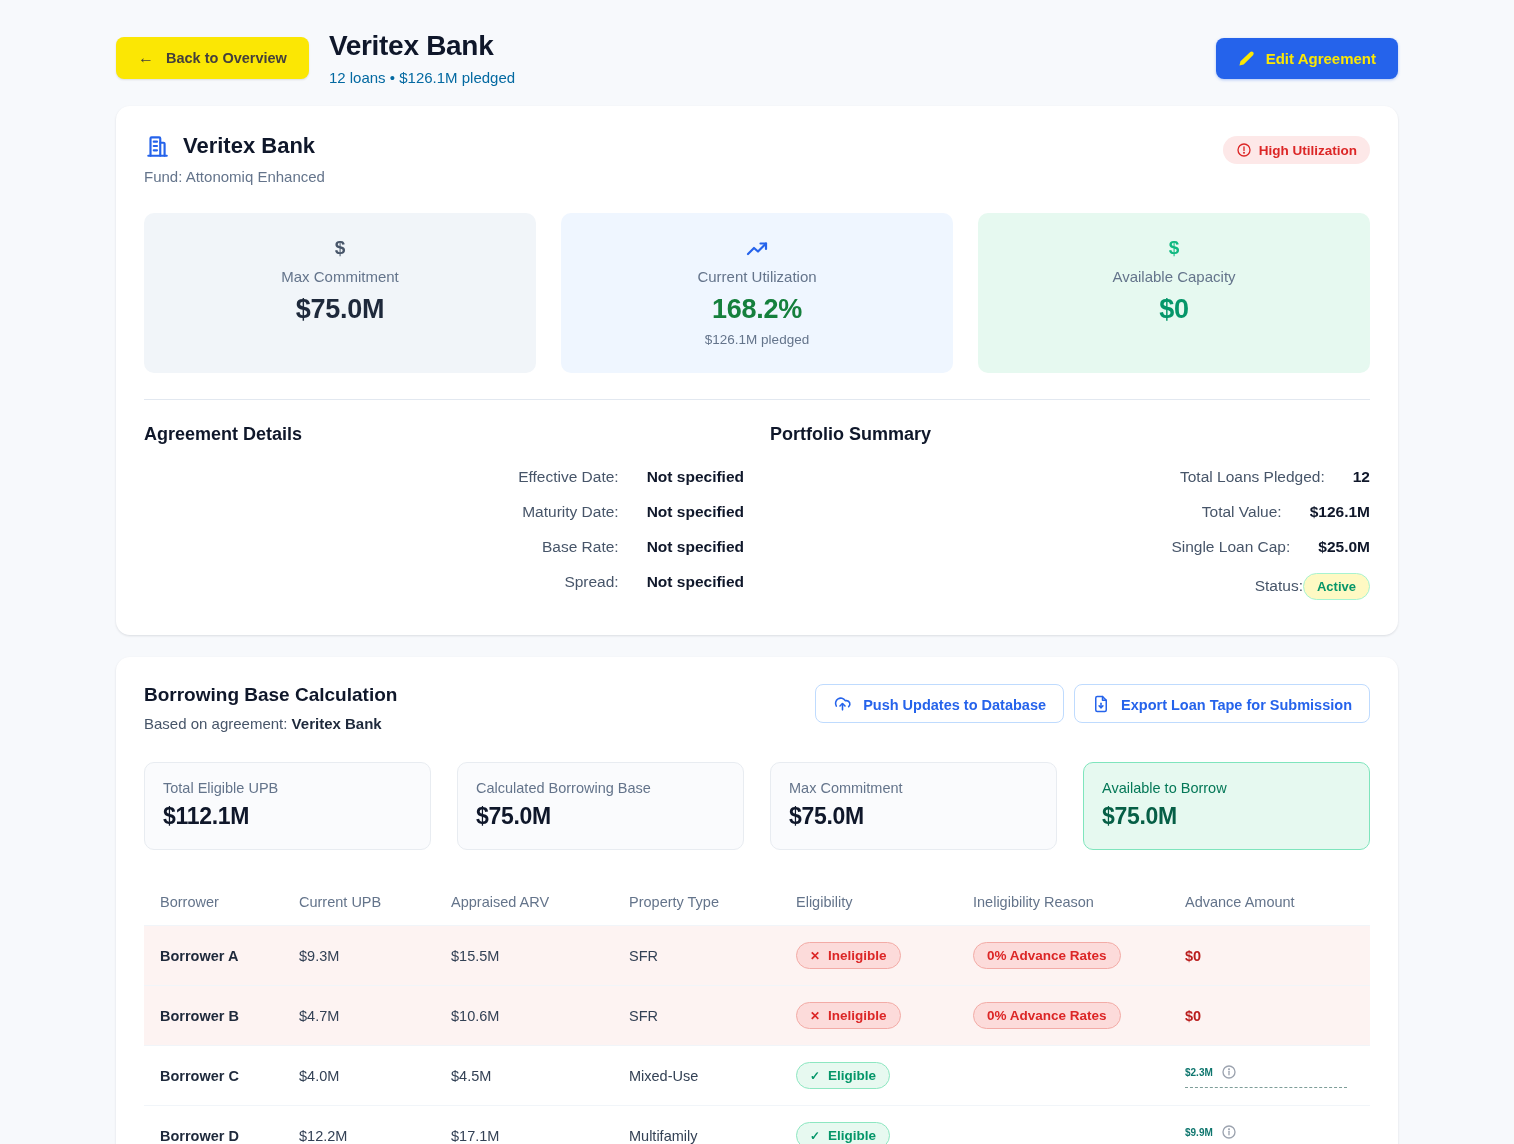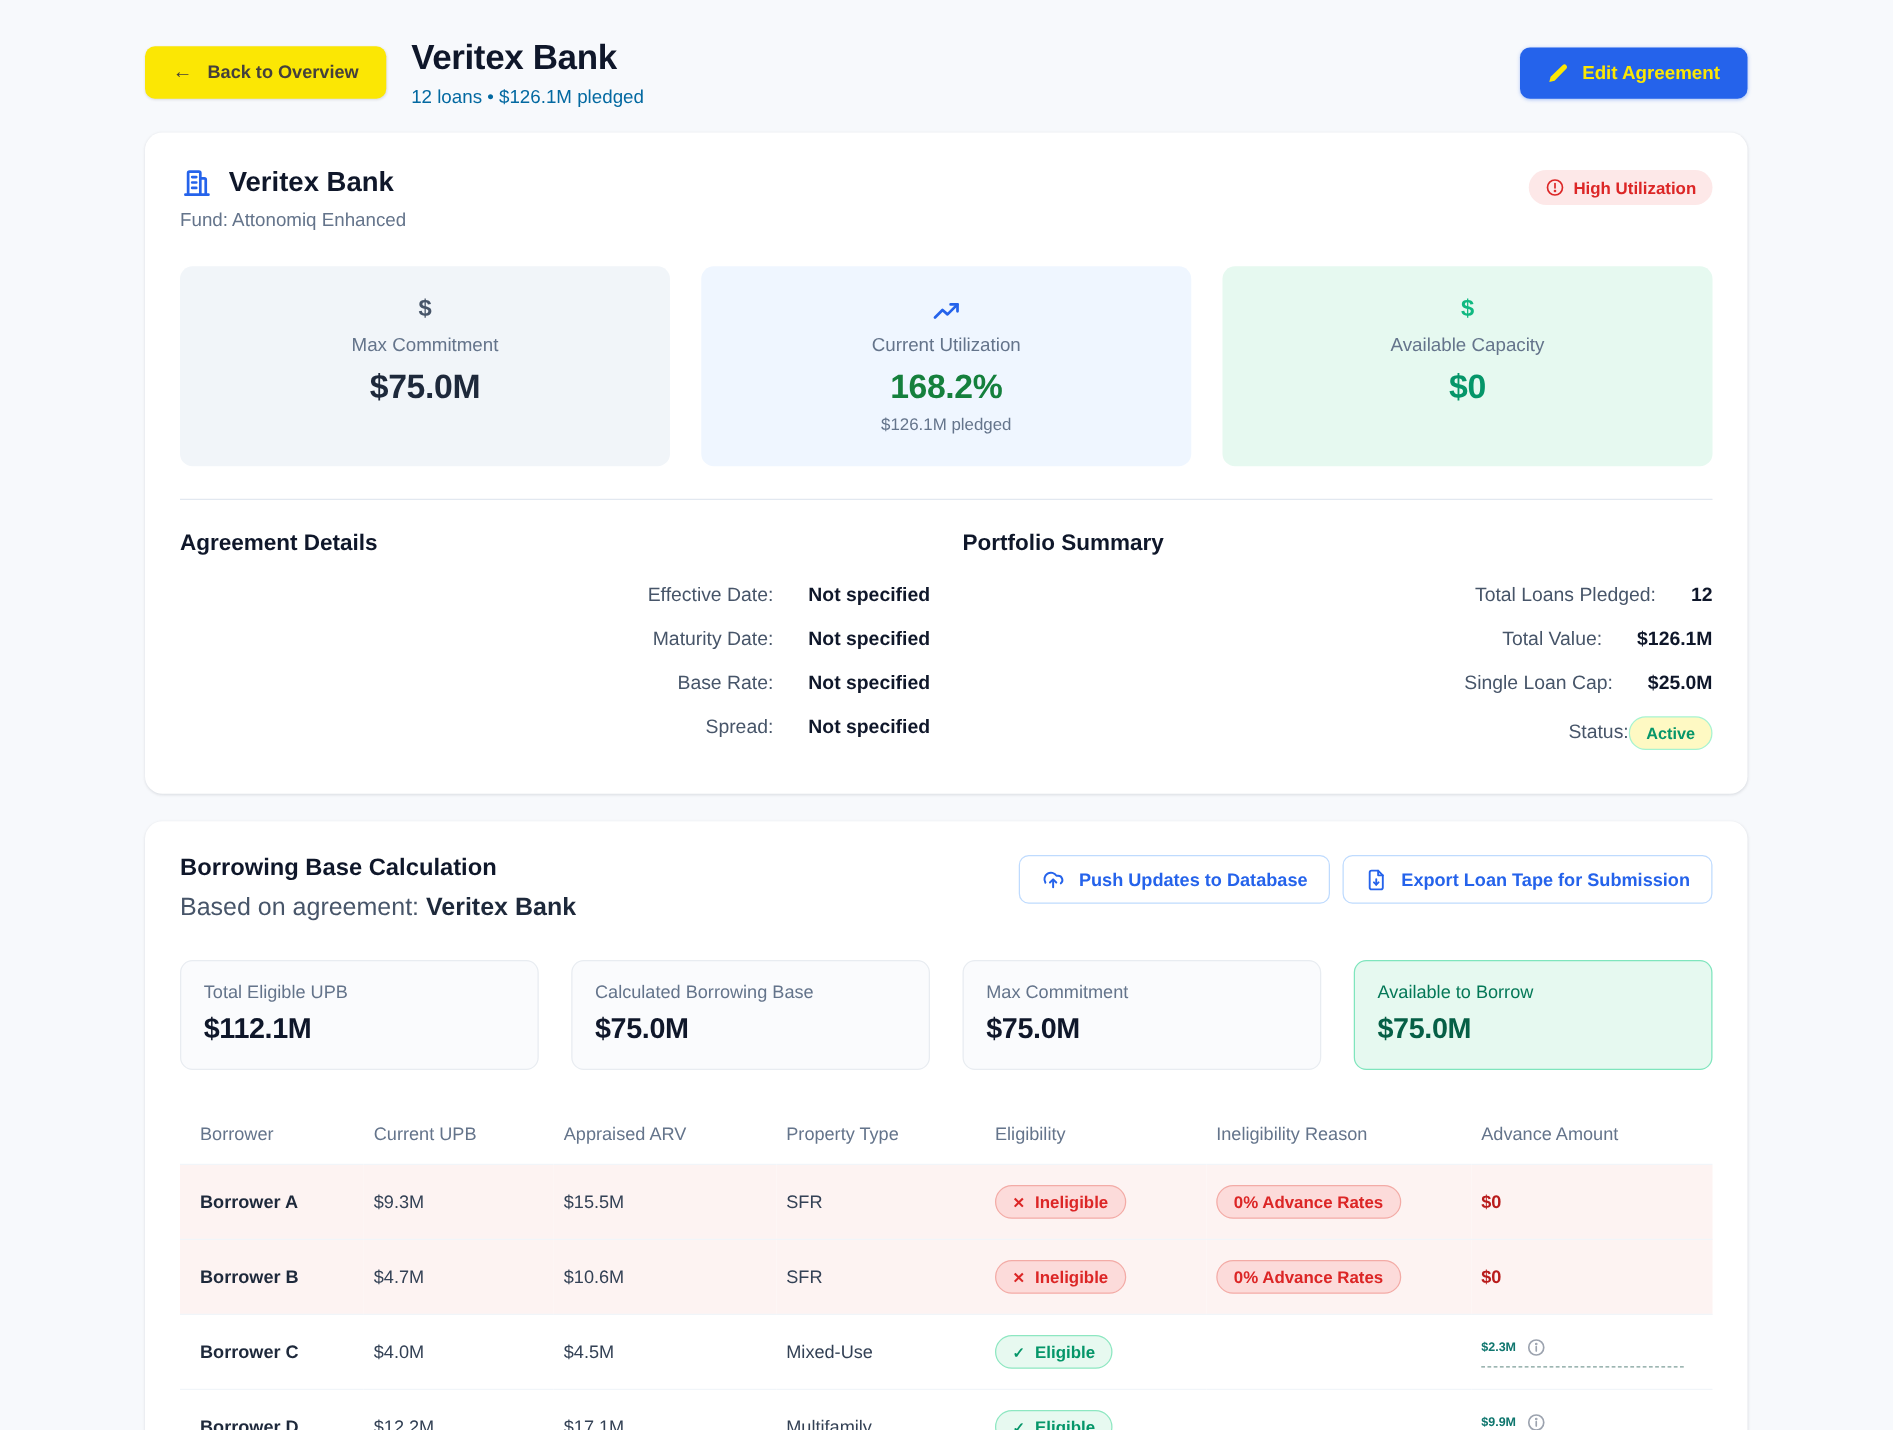--- a/index.html
+++ b/index.html
@@ -71,21 +71,21 @@
   .kv-label { color:#475569; font-size:15.5px; }
   .kv-value { font-weight:700; color:#0f172a; font-size:15.5px;padding-left:28px; }
   .active-badge {
     display:inline-block; background:#fef9c3; border:1px solid #a7f3d0;
     color:#059669; font-size:13px; font-weight:700; padding:5px 13px; border-radius:999px;
   }
 
   
   .bb-header { display:flex; justify-content:space-between; align-items:flex-start; }
   .bb-heading { font-size:19px; font-weight:700; color:#0f172a; }
-  .bb-sub { margin-top:9px; font-size:20px; color:#475569; }
+  .bb-sub { margin-top:9px; font-size:15px; color:#475569; }
   .bb-sub b { color:#1e293b; font-weight:700; }
   .bb-buttons { display:flex; gap:10px; }
   .outline-btn {
     display:inline-flex; align-items:flex-end; gap:11px;
     background:#fff; border:1px solid #bfdbfe; border-radius:8px;
     padding:9px 17px; color:#2563eb; font-weight:700; font-size:14.5px; cursor:pointer;
   }
 
   .mini-grid { display:grid; grid-template-columns:repeat(4,1fr); gap:26px; margin-top:30px; }
   .mini-card { border:1px solid #e8ecf1; background:#fafbfd; border-radius:10px; padding:17px 18px 19px; }

